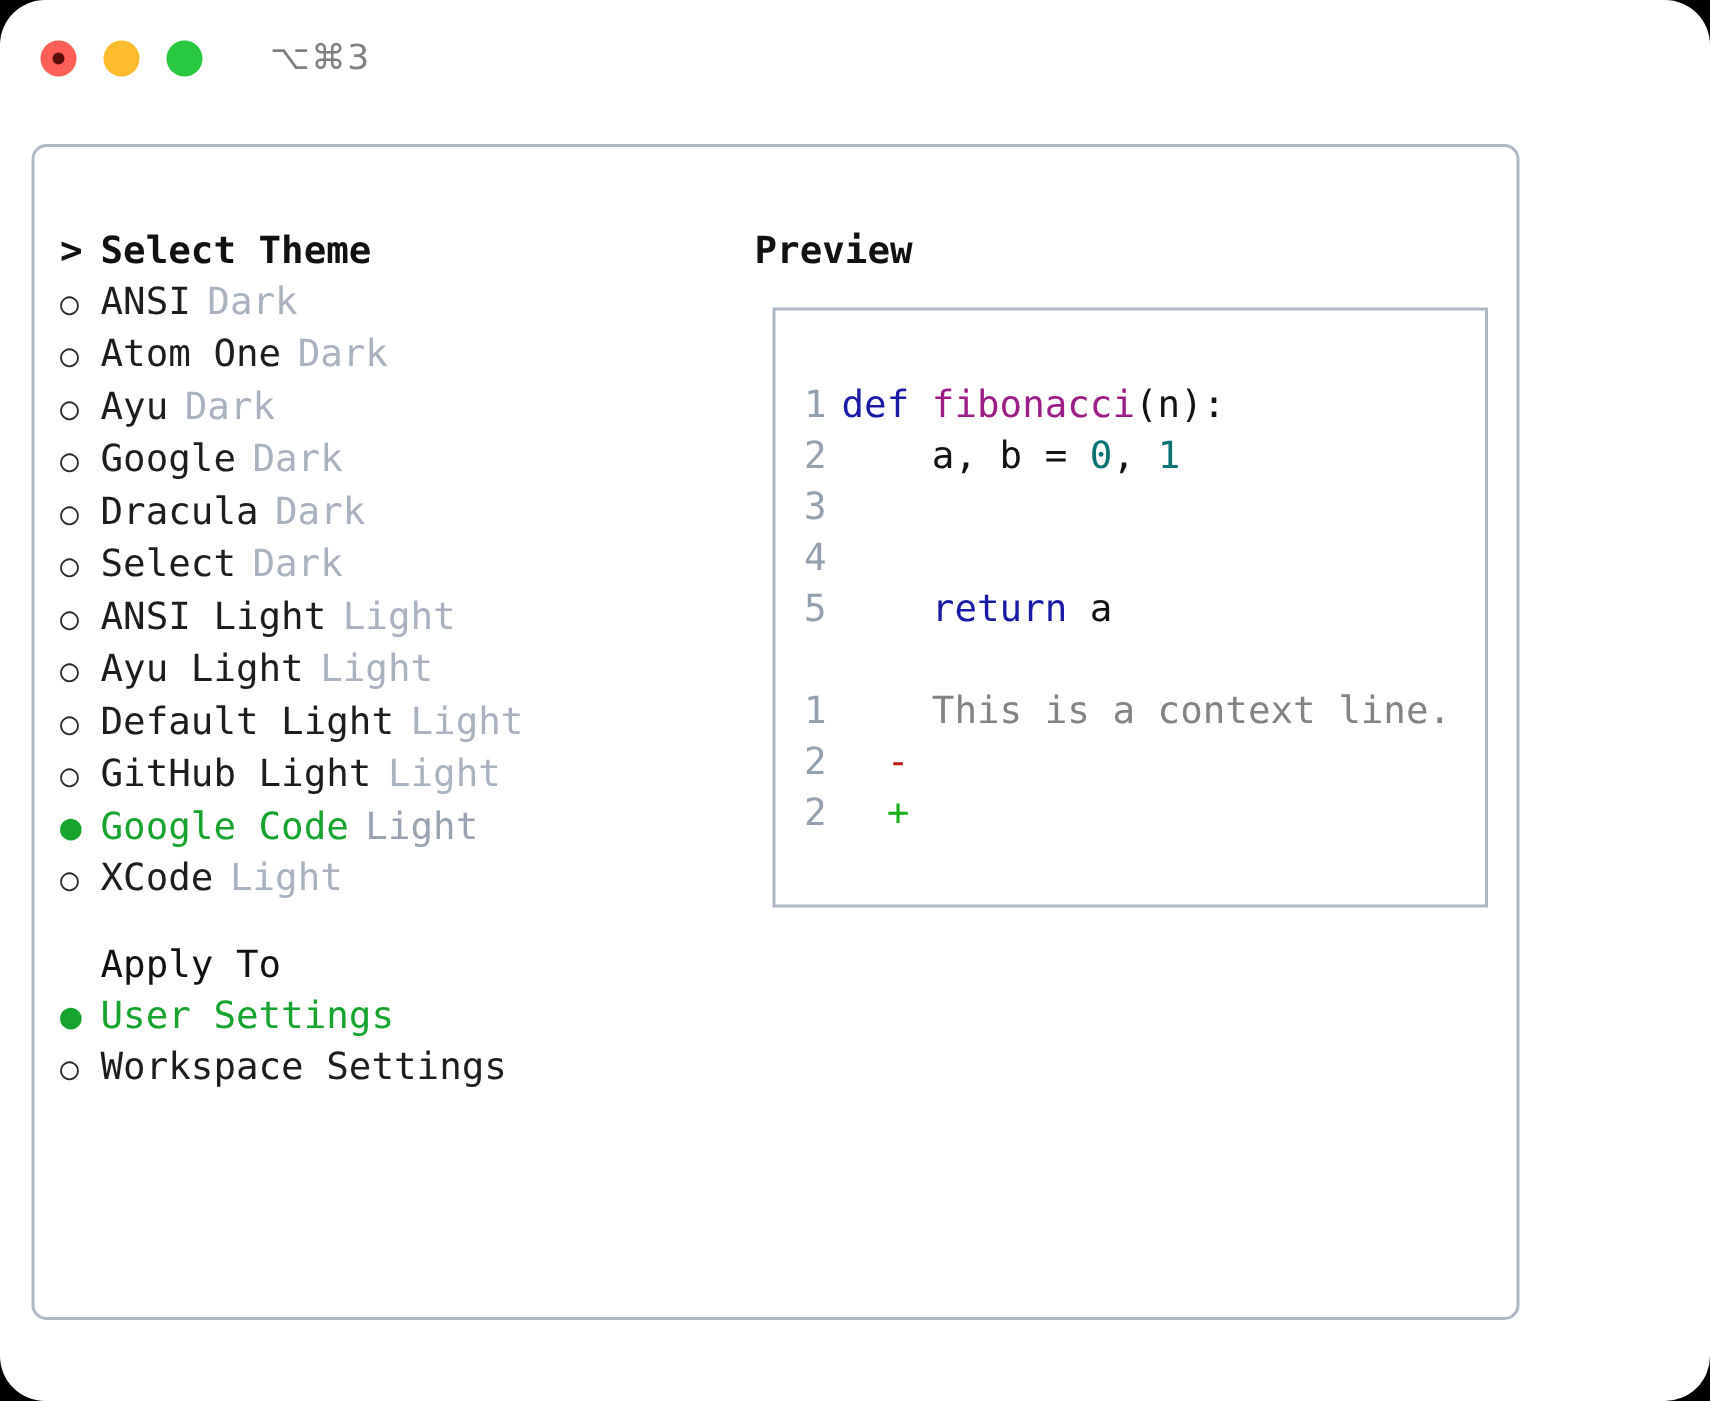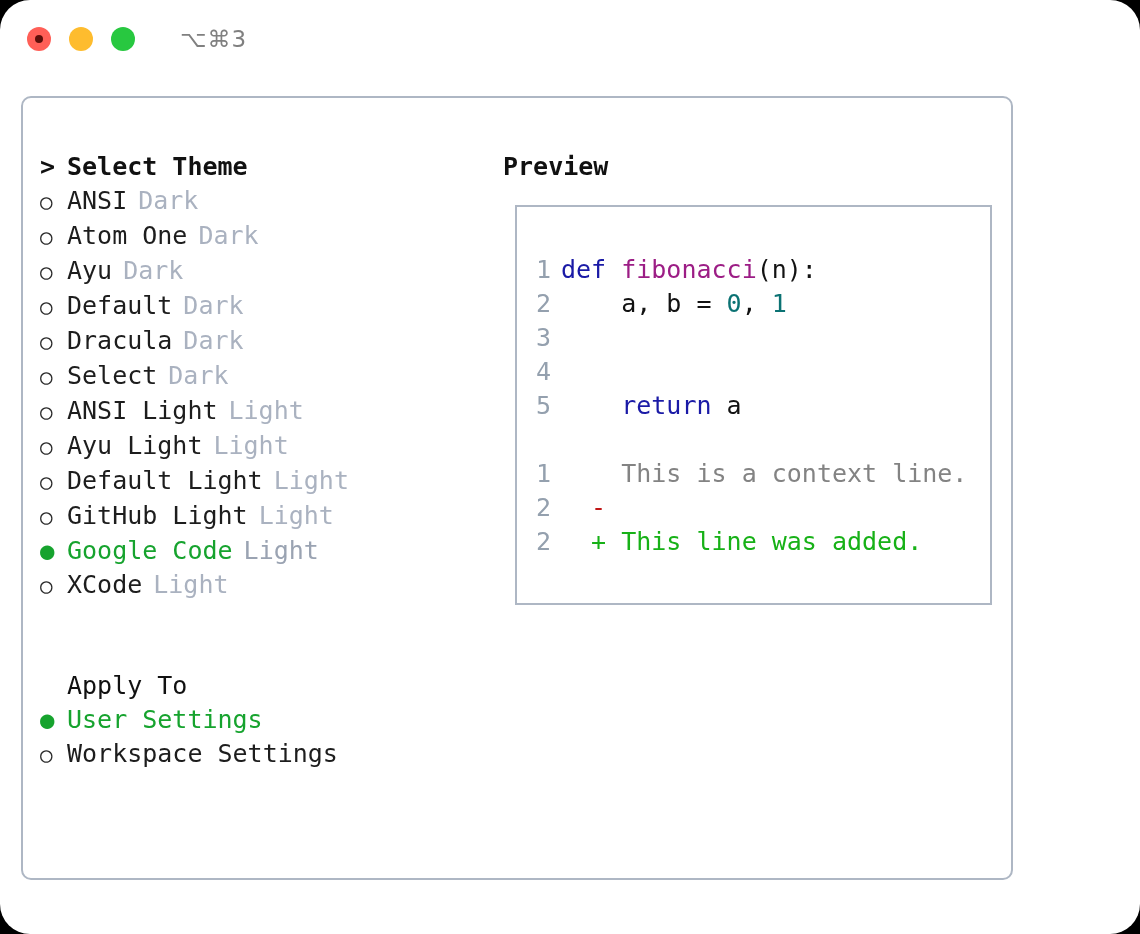--- a/index.html
+++ b/index.html
@@ -112,21 +112,21 @@
   }
   .bullet.selected { color: #16a32e; font-size: 24px; }
   .opt-label { color: #1d1d1d; }
   .opt-label.selected { color: #16a32e; }
   .opt-tag {
     color: #aab2c0;
     margin-left: 11px;
   }
   .opt-tag.selected { color: #9aa3b2; }
 
-  #apply-block { margin-top: 66px; }
+  #apply-block { margin-top: 23px; }
   .plain-header {
     font-size: 25px;
     color: #111111;
     line-height: 34px;
     white-space: pre;
     display: flex;
   }
   .plain-header .hdr-caret { width: 27px; }
 
   #hint {
@@ -205,21 +205,21 @@
 
         <div class="section-header">
           <span class="hdr-caret">&gt;</span>
           <span>Select Theme</span>
         </div>
 
         <div id="theme-list">
             <div class="opt-row"><span class="bullet">○</span><span class="opt-label">ANSI</span><span class="opt-tag">Dark</span></div>
             <div class="opt-row"><span class="bullet">○</span><span class="opt-label">Atom One</span><span class="opt-tag">Dark</span></div>
             <div class="opt-row"><span class="bullet">○</span><span class="opt-label">Ayu</span><span class="opt-tag">Dark</span></div>
-            <div class="opt-row"><span class="bullet">○</span><span class="opt-label">Default</span><span class="opt-tag">Dark</span></div>
+            <div class="opt-row"><span class="bullet">○</span><span class="opt-label">Google</span><span class="opt-tag">Dark</span></div>
             <div class="opt-row"><span class="bullet">○</span><span class="opt-label">Dracula</span><span class="opt-tag">Dark</span></div>
             <div class="opt-row"><span class="bullet">○</span><span class="opt-label">Select</span><span class="opt-tag">Dark</span></div>
             <div class="opt-row"><span class="bullet">○</span><span class="opt-label">ANSI Light</span><span class="opt-tag">Light</span></div>
             <div class="opt-row"><span class="bullet">○</span><span class="opt-label">Ayu Light</span><span class="opt-tag">Light</span></div>
             <div class="opt-row"><span class="bullet">○</span><span class="opt-label">Default Light</span><span class="opt-tag">Light</span></div>
             <div class="opt-row"><span class="bullet">○</span><span class="opt-label">GitHub Light</span><span class="opt-tag">Light</span></div>
             <div class="opt-row"><span class="bullet selected">●</span><span class="opt-label selected">Google Code</span><span class="opt-tag selected">Light</span></div>
             <div class="opt-row"><span class="bullet">○</span><span class="opt-label">XCode</span><span class="opt-tag">Light</span></div>
           </div>
 
@@ -243,20 +243,20 @@
               <div class="code-line"><span class="ln">1</span><span><span class="kw">def </span><span class="fn">fibonacci</span><span class="ctext">(n):</span></span></div>
               <div class="code-line"><span class="ln">2</span><span><span class="ctext">    a, b = </span><span class="num">0</span><span class="ctext">, </span><span class="num">1</span></span></div>
               <div class="code-line"><span class="ln">3</span></div>
               <div class="code-line"><span class="ln">4</span></div>
               <div class="code-line"><span class="ln">5</span><span><span class="ctext">    </span><span class="kw">return</span><span class="ctext"> a</span></span></div>
             </div>
           <div class="spacer-line"></div>
           <div id="diff-block">
               <div class="code-line"><span class="ln">1</span><span class="ctx">    </span><span class="ctx">This is a context line.</span></div>
               <div class="code-line"><span class="ln">2</span><span class="del">  - </span></div>
-              <div class="code-line"><span class="ln">2</span><span class="add">  + </span><span class="add">This line was added.</span></div>
+              <div class="code-line"><span class="ln">2</span><span class="add">  + </span></div>
             </div>
         </div>
       </div>
 
     </div>
   </div>
 </div>
 
 </body></html>

